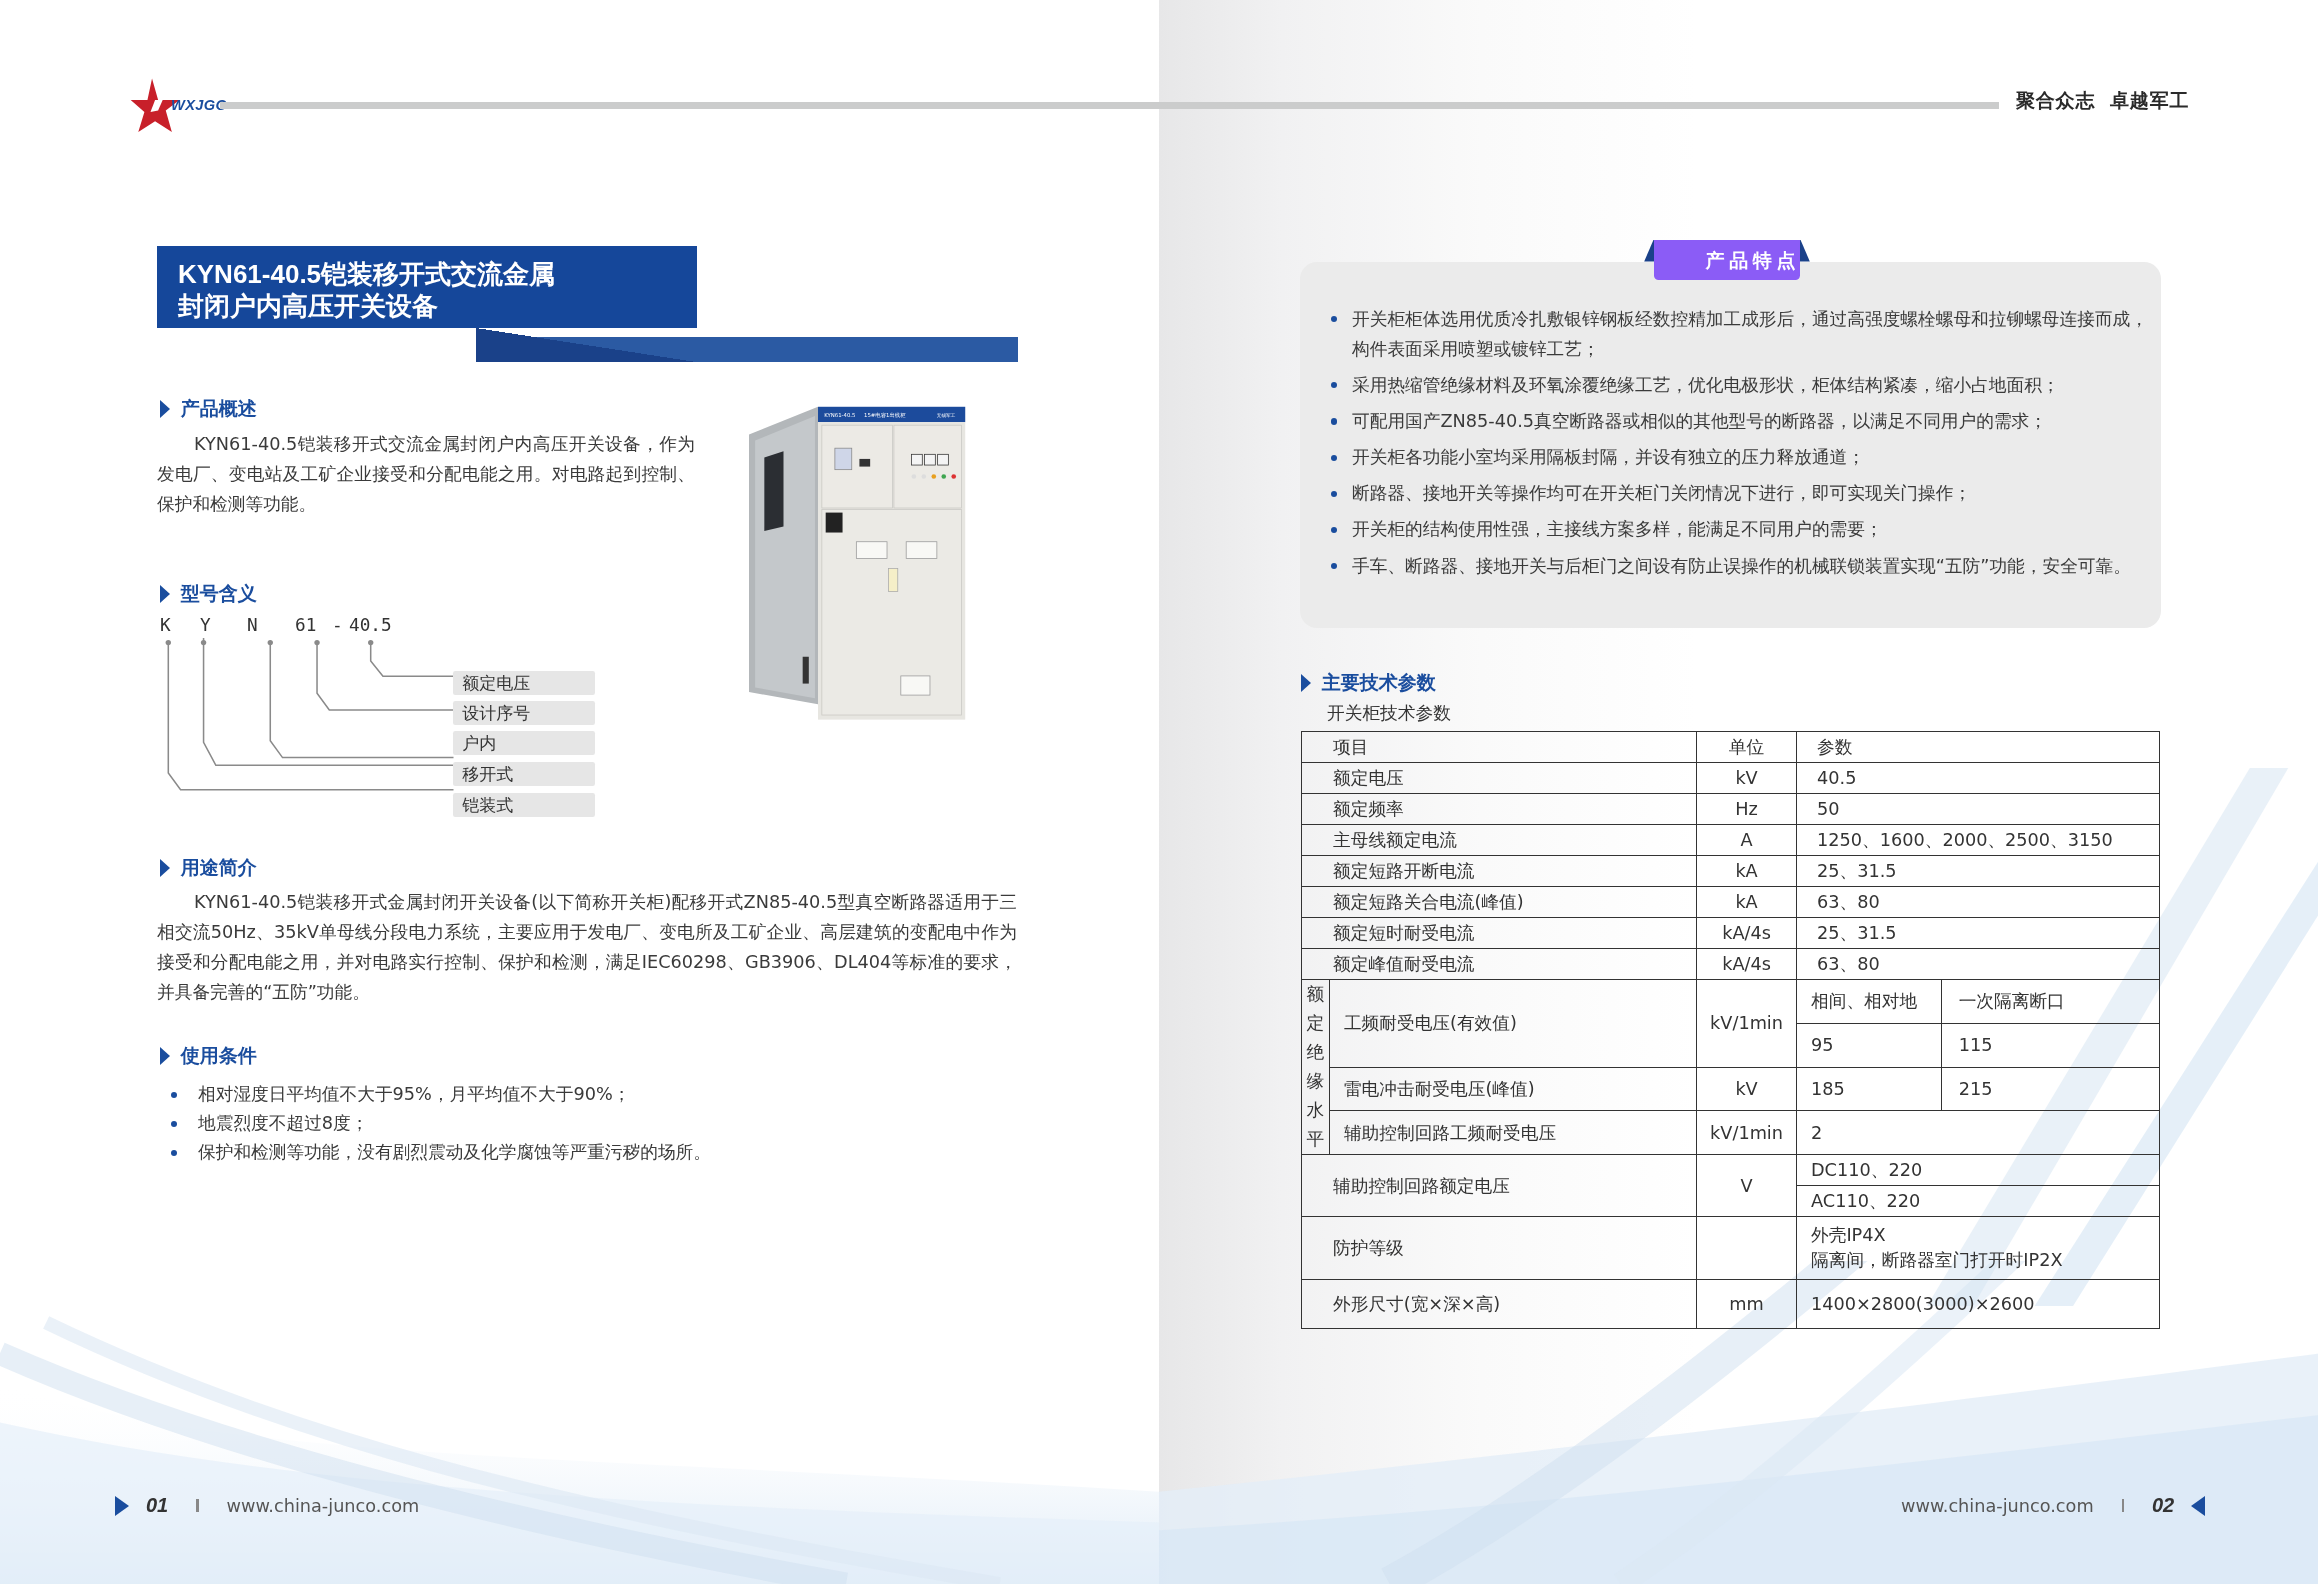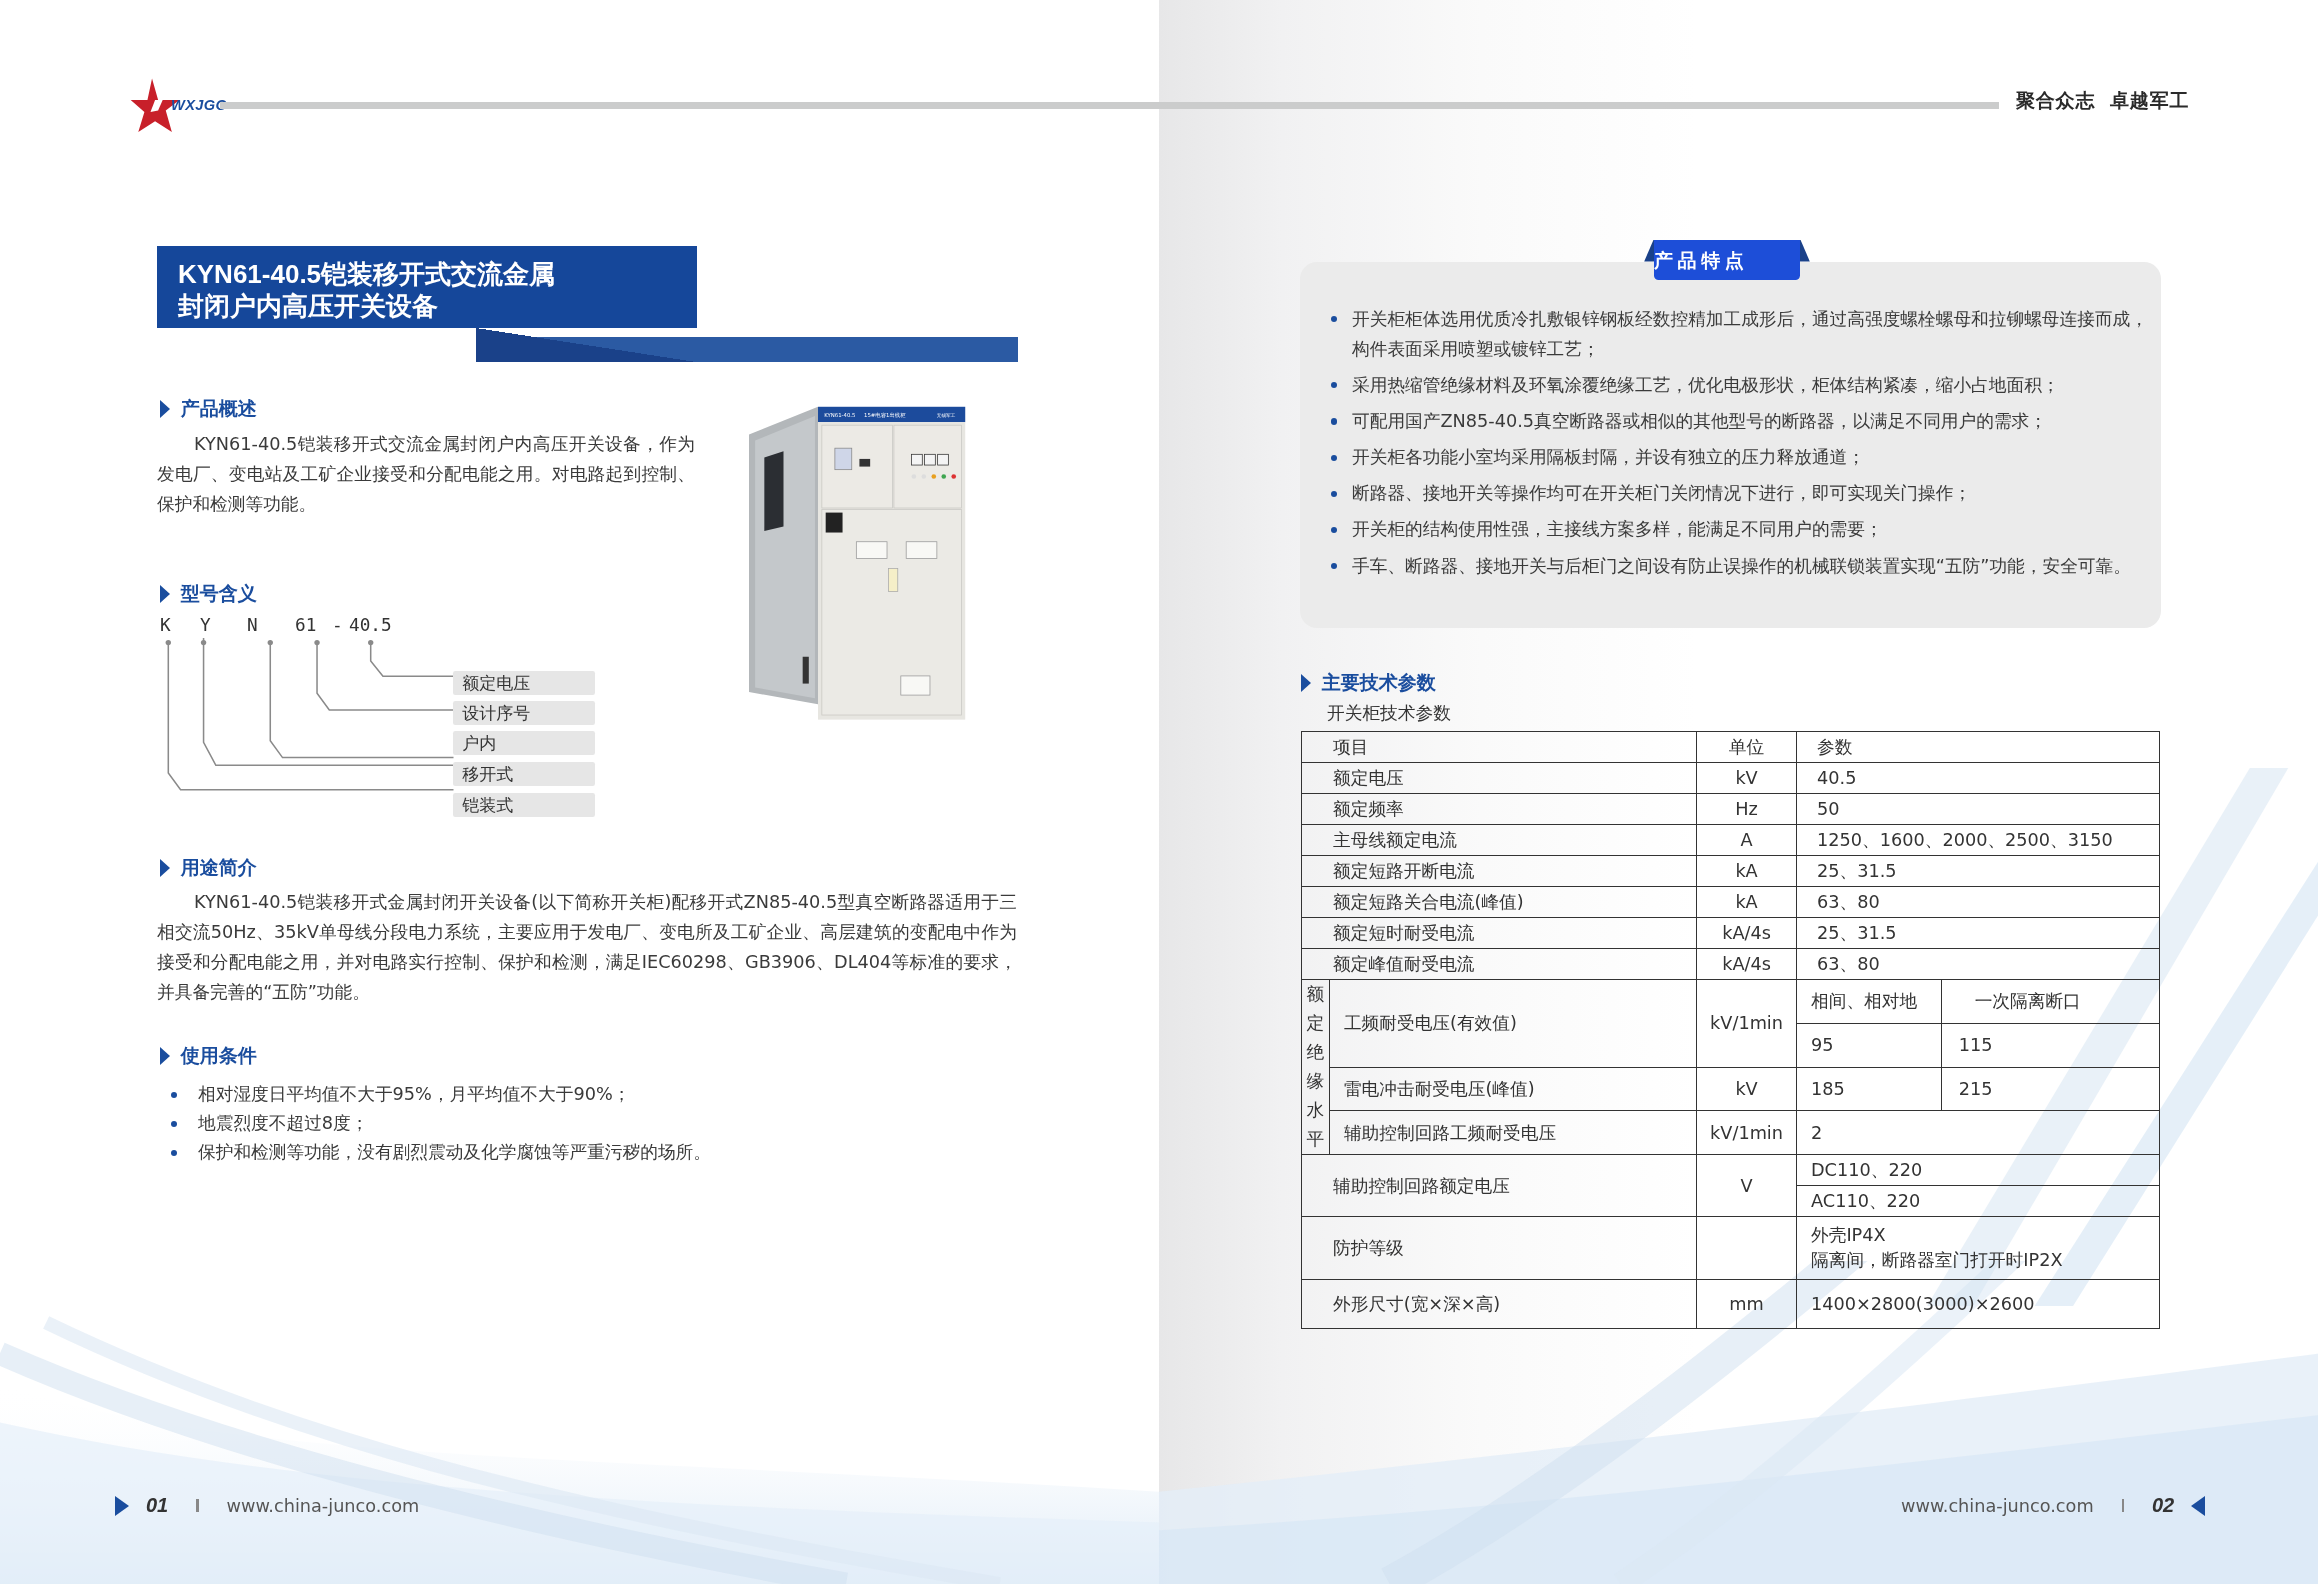--- a/index.html
+++ b/index.html
@@ -47,21 +47,21 @@
   .footer { position: absolute; top: 1494px; display: flex; align-items: center; font-family: "DejaVu Sans", sans-serif; }
   .footer .pnum { font-family: "Liberation Sans", sans-serif; font-weight: bold; font-style: italic; font-size: 20px; color: #333; }
   .footer .sep { width: 2.3px; height: 12.3px; background: #888; margin: 0 28px 0 28px; }
   .footer .url { font-size: 17.7px; color: #555; }
   .footer .arrow-r { width: 0; height: 0; border-top: 10px solid transparent; border-bottom: 10px solid transparent; border-left: 14px solid #1a4d9e; margin-right: 17px; }
   .footer .arrow-l { width: 0; height: 0; border-top: 10px solid transparent; border-bottom: 10px solid transparent; border-right: 14px solid #1a4d9e; margin-left: 17px; }
 
   
   .feat-box { position: absolute; left: 1300px; top: 262px; width: 861px; height: 366px; background: #ebebeb; border-radius: 17px; }
   .feat-tab-wing { position: absolute; left: 1644px; top: 240px; width: 166px; height: 23px; }
-  .feat-tab { position: absolute; left: 1654px; top: 240px; width: 146px; height: 40px; background: #1d4ed8; border-radius: 0 0 4.6px 4.6px; color: #fff; font-size: 19px; font-weight: bold; text-align: left; line-height: 40px; letter-spacing: 4.6px; }
+  .feat-tab { position: absolute; left: 1654px; top: 240px; width: 146px; height: 40px; background: #8b5cf6; border-radius: 0 0 4.6px 4.6px; color: #fff; font-size: 19px; font-weight: bold; text-align: right; line-height: 40px; letter-spacing: 4.6px; }
   .feat-list { position: absolute; left: 1314px; top: 304px; width: 837px; list-style: none; }
   .feat-list li { position: relative; padding-left: 38px; font-size: 17.7px; line-height: 30px; color: #3a3a3a; margin-bottom: 6.1px; }
   .feat-list li::before { content: ""; position: absolute; left: 17px; top: 12.3px; width: 6.1px; height: 6.1px; border-radius: 50%; background: #1a4d9e; }
 
   .table-caption { position: absolute; left: 1327px; top: 701px; font-size: 17.7px; color: #333; }
   table.spec { position: absolute; left: 1301px; top: 731px; width: 859px; border-collapse: collapse; font-size: 17.7px; color: #333; }
   table.spec td { border: 1.9px solid #333; height: 31px; padding: 0 7.7px; vertical-align: middle; }
   table.spec td.c-item { padding-left: 31px; }
   table.spec td.c-unit { text-align: center; }
   table.spec td.c-val { padding-left: 20px; }
@@ -288,21 +288,21 @@
 
   <tr>
     <td rowspan="4" class="c-group">
       <div>额定</div>
       <div>绝缘</div>
       <div>水平</div>
     </td>
     <td rowspan="2" class="c-sub">工频耐受电压(有效值)</td>
     <td rowspan="2" class="c-unit">kV/1min</td>
     <td class="c-val" style="padding-left:14px;">相间、相对地</td>
-    <td class="c-val" style="padding-left:33px;margin-left:32px;">一次隔离断口</td>
+    <td class="c-val" style="padding-left:17px;margin-left:32px;">一次隔离断口</td>
   </tr>
   <tr>
     <td class="c-val" style="padding-left:14px;margin-top:20px;">95</td>
     <td class="c-val" style="padding-left:17px;">115</td>
   </tr>
   <tr>
     <td class="c-sub">雷电冲击耐受电压(峰值)</td>
     <td class="c-unit">kV</td>
     <td class="c-val" style="padding-left:14px;">185</td>
     <td class="c-val" style="padding-left:17px;">215</td>

